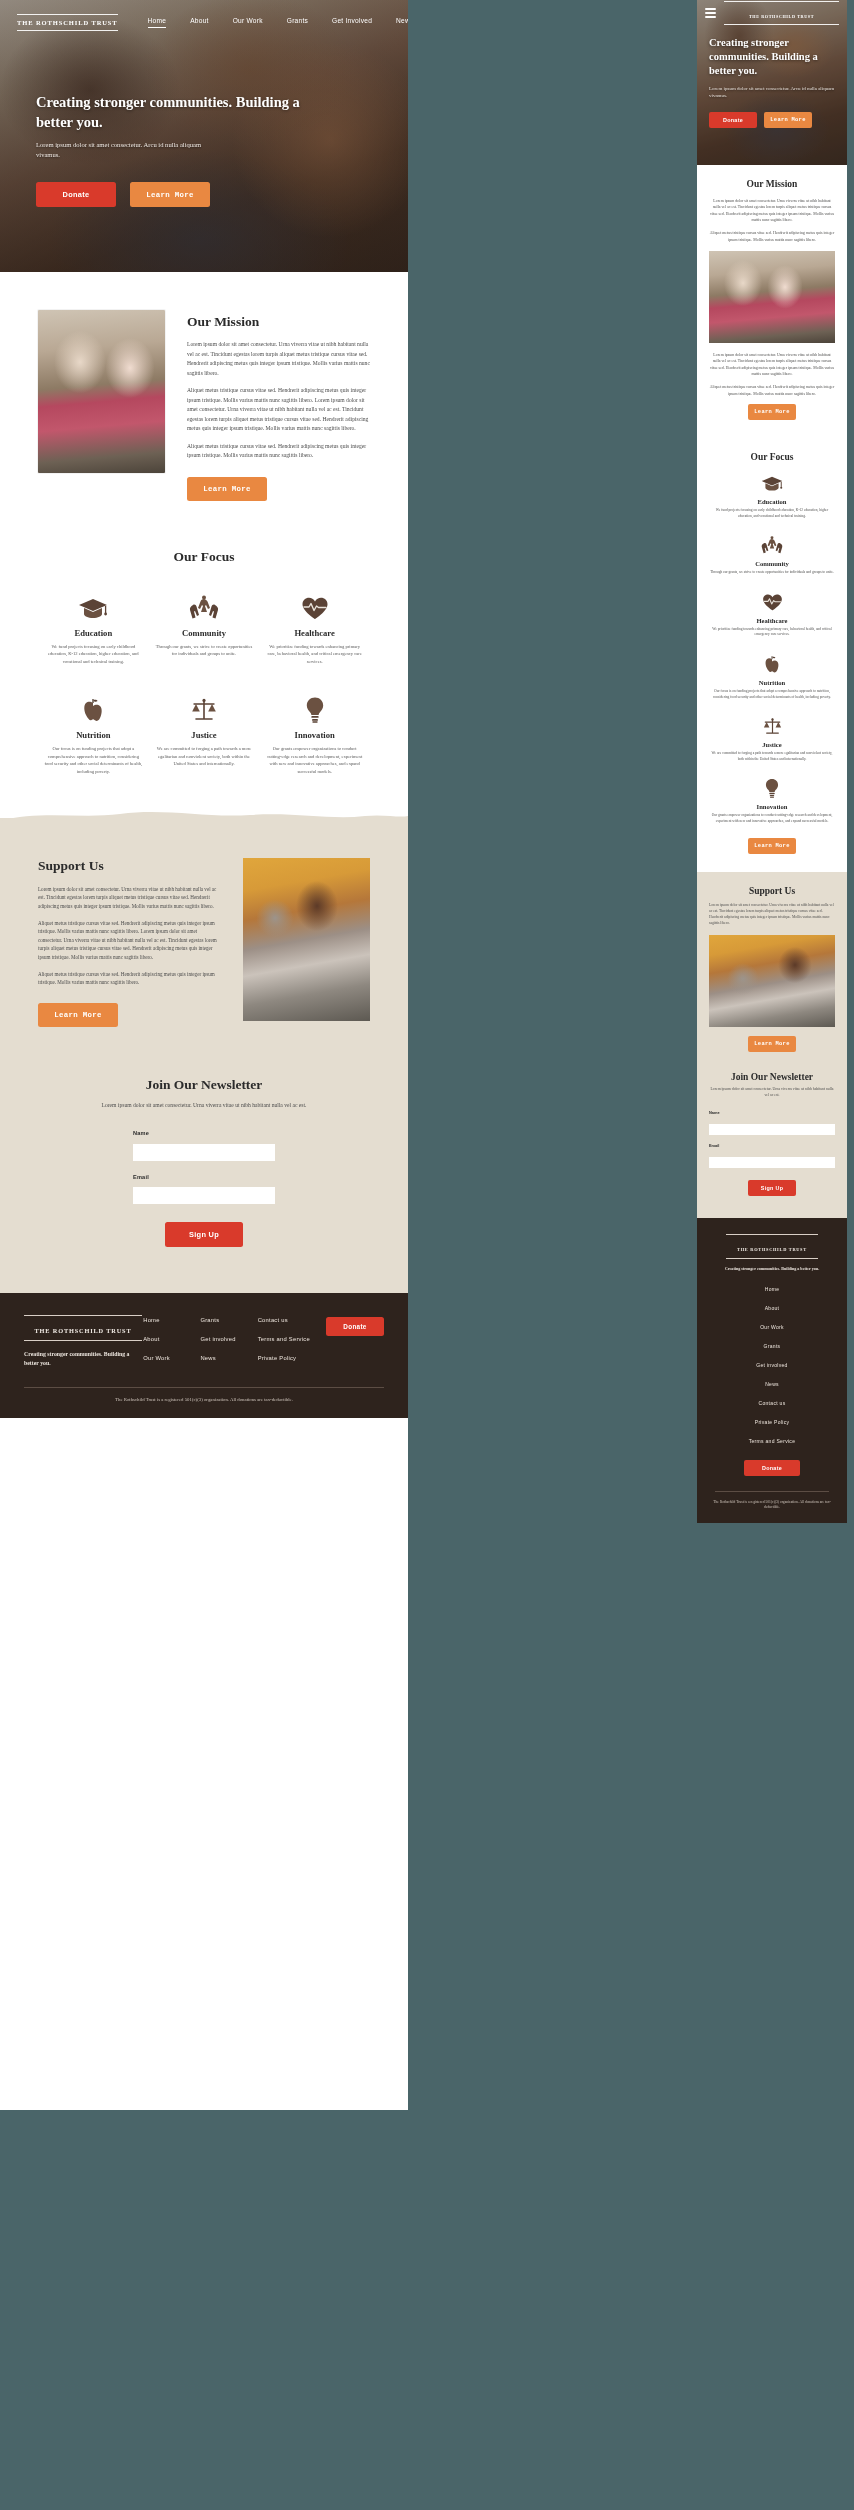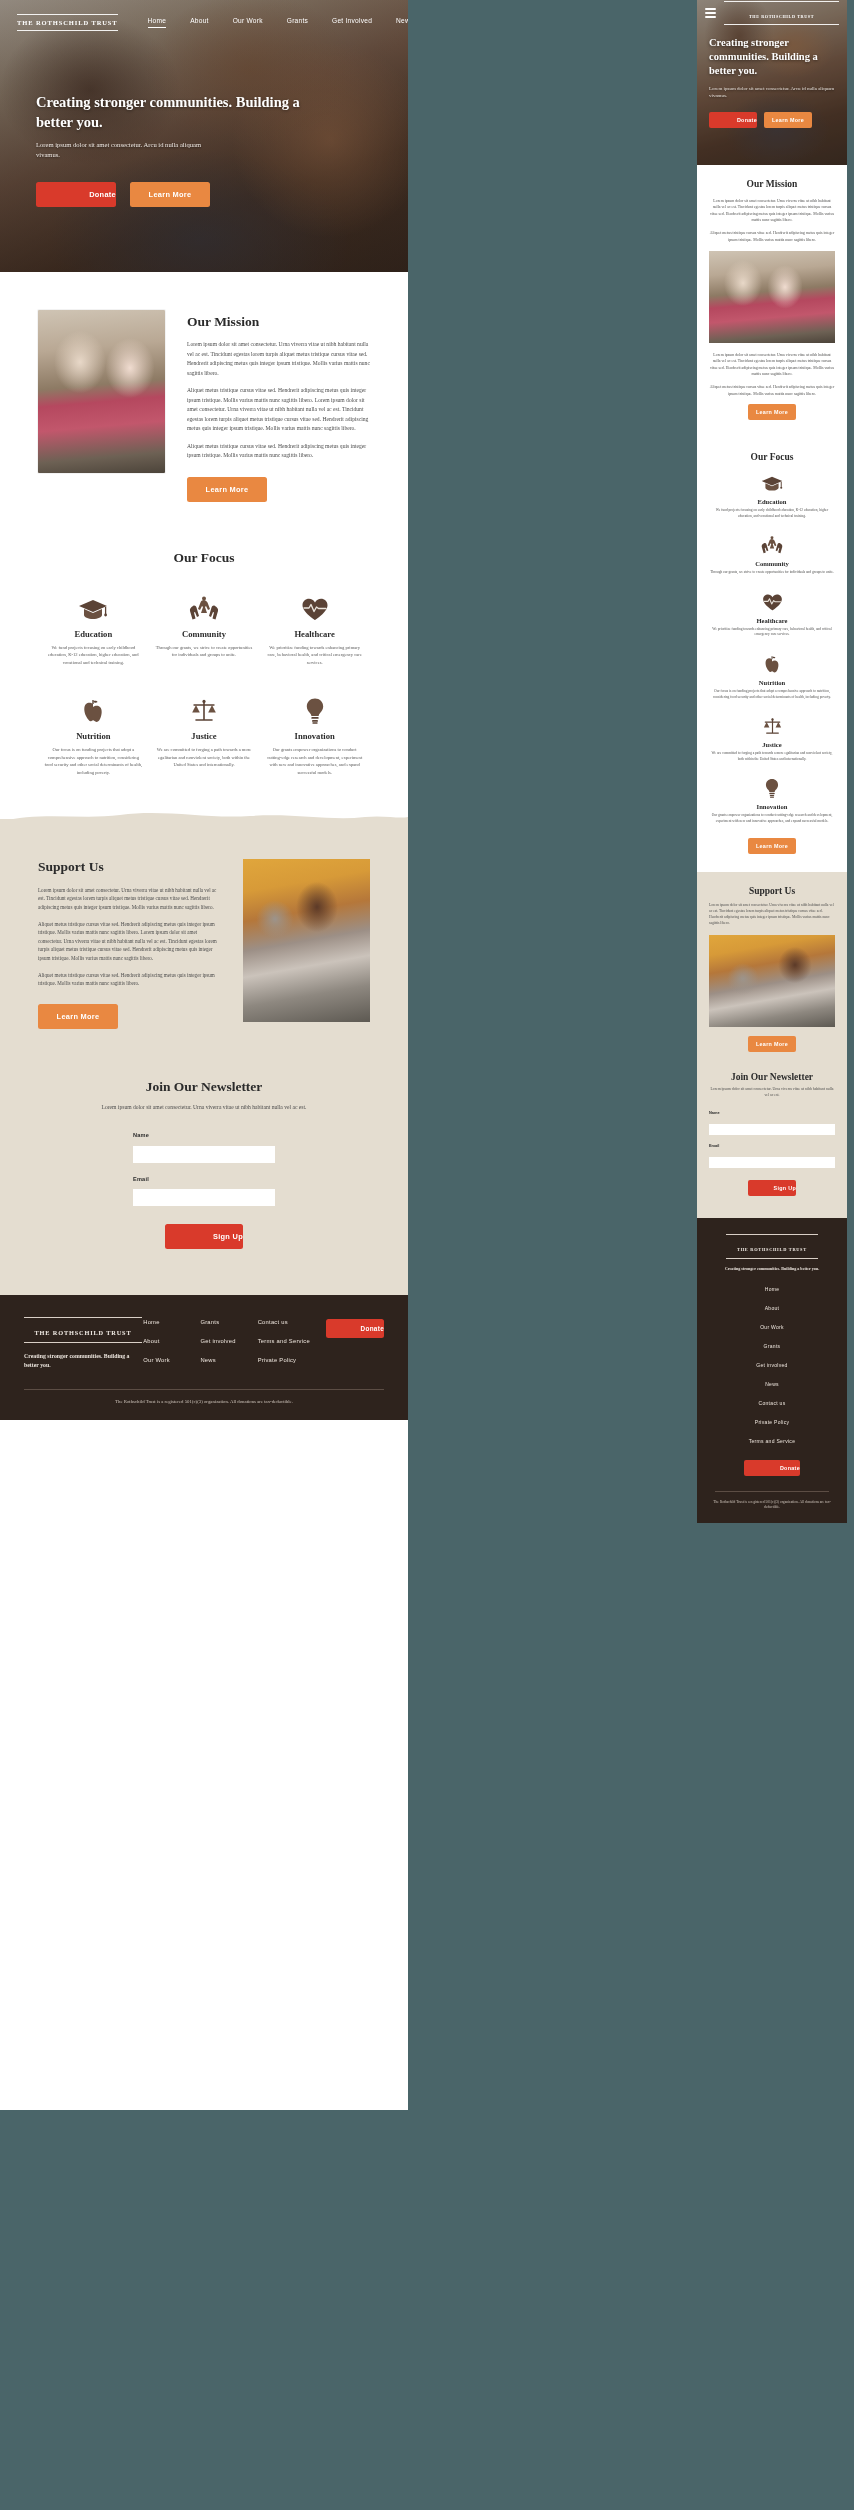--- a/index.html
+++ b/index.html
@@ -66,22 +66,22 @@
     font-size: 6.6px; line-height: 1.55; color: #efe9e4; max-width: 175px;
     text-shadow: 0 1px 2px rgba(0,0,0,.5);
   }
   .hero-btns { margin-top: 22px; display: flex; gap: 14px; }
   .btn {
     border: none; color: #fff; cursor: pointer;
     font-family: "Liberation Sans", sans-serif;
     font-size: 7.4px; font-weight: 700; letter-spacing: .3px;
     border-radius: 2.5px; padding: 8px 0; text-align: center;
   }
-  .btn-red { background: #d93a2b; width: 80px; text-align: right; }
-  .btn-orange { background: #e98841; width: 80px; }
+  .btn-red { background: #d93a2b; width: 80px; }
+  .btn-orange { background: #e98841; width: 80px; font-family: Liberation Mono, monospace; }
 
   
   .mission { padding: 38px 0 30px; }
   .mission-inner { display: flex; gap: 22px; padding: 0 38px; }
   .photo {
     width: 127px; height: 163px; flex: none; border-radius: 1px;
     background:
       radial-gradient(ellipse 38px 46px at 42px 52px, #e8d8c8, transparent 68%),
       radial-gradient(ellipse 36px 44px at 92px 58px, #f0dcd0, transparent 68%),
       linear-gradient(175deg, #cfc4b4 0%, #b9a894 24%, #8d7a64 46%, #b5485f 56%, #c2576c 70%, #6d6154 88%, #4c443a 100%);

